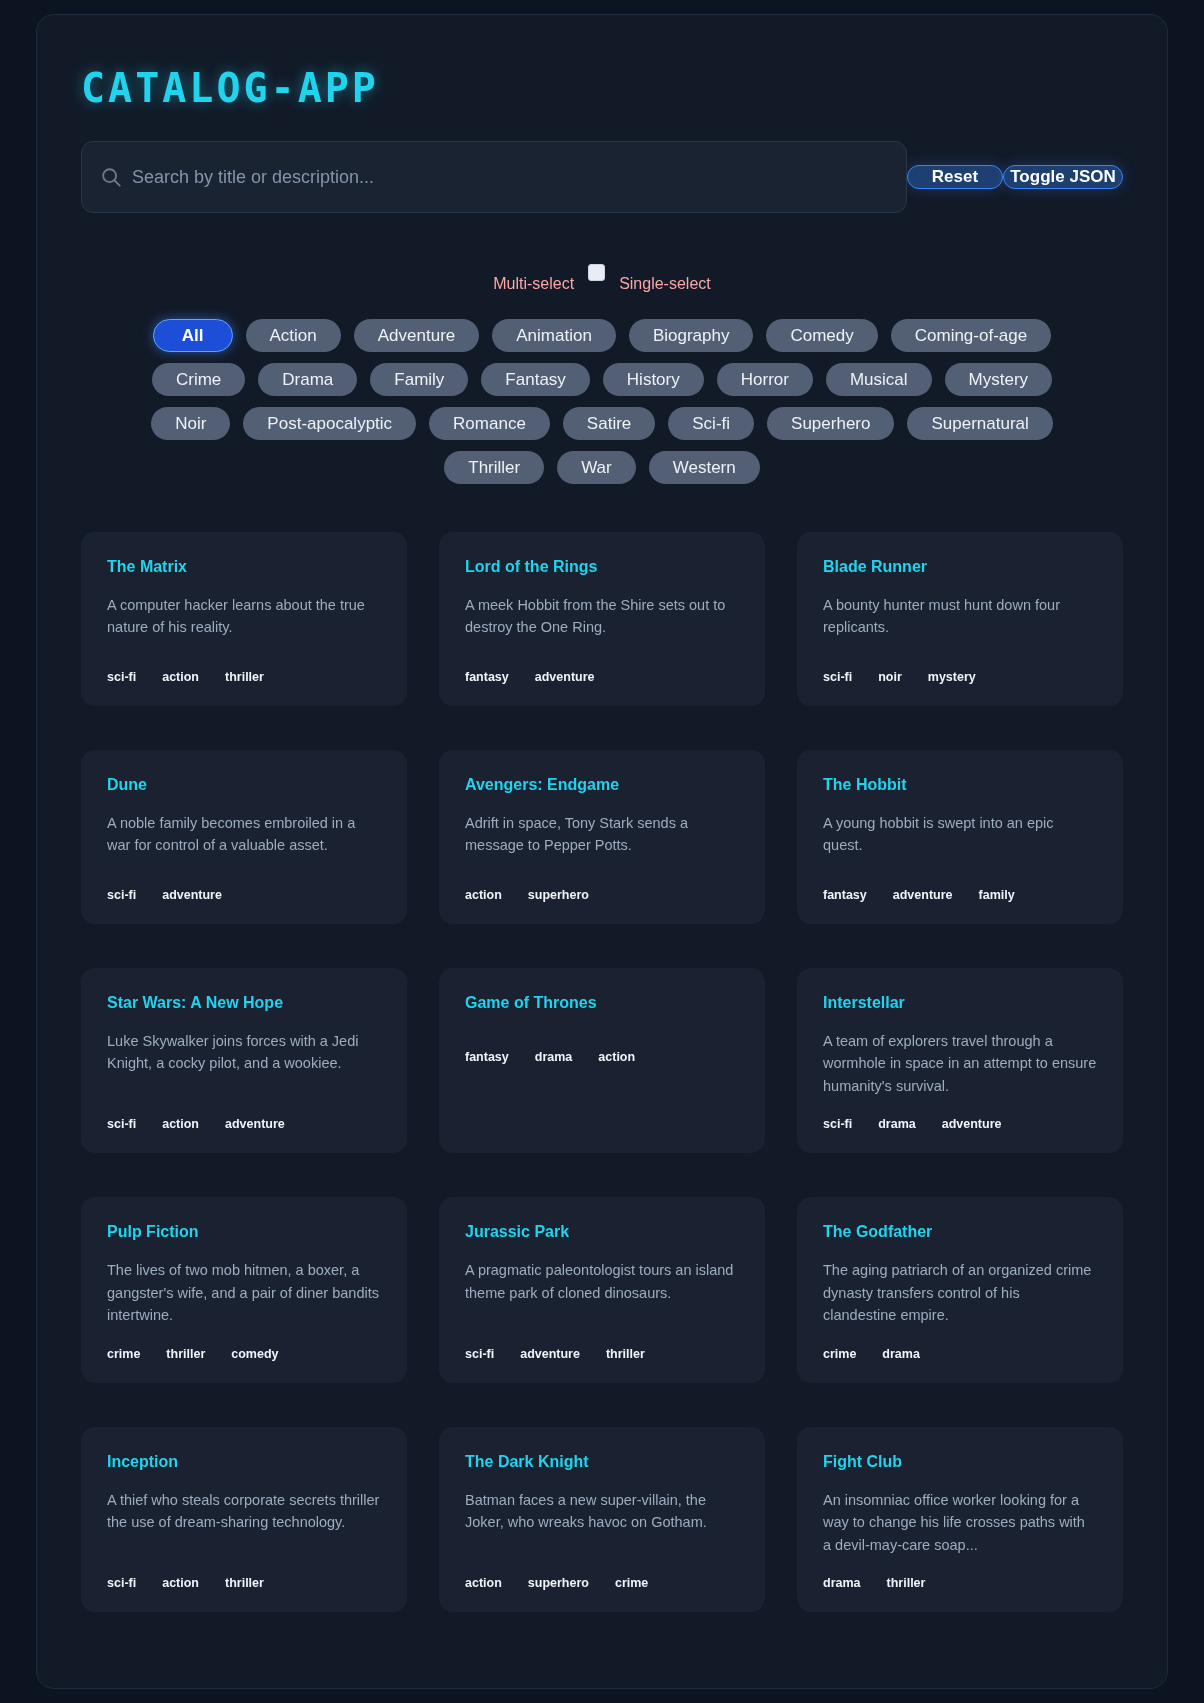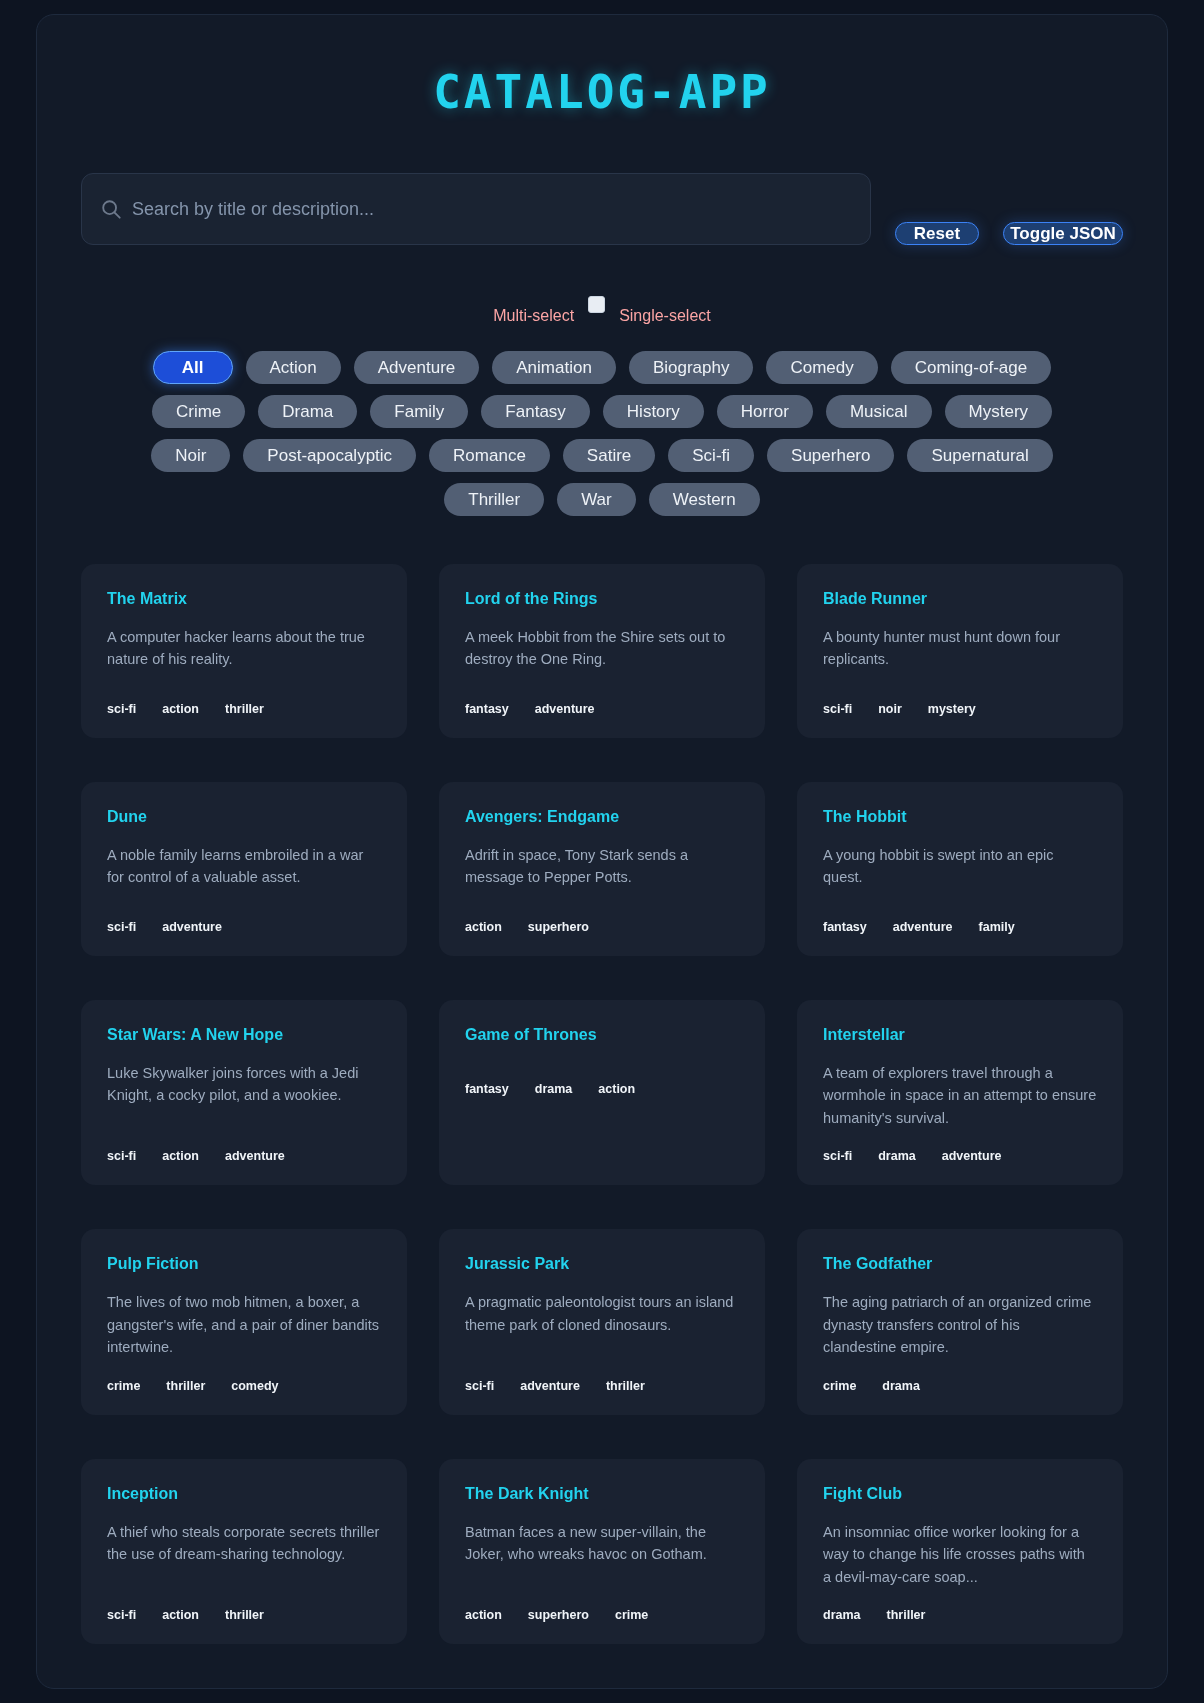--- a/index.html
+++ b/index.html
@@ -14,36 +14,33 @@
   .app-shell {
     border: 1px solid #1e2a3d;
     border-radius: 18px;
     background: #121a28;
     padding: 34px 44px 40px 44px;
     min-height: 1675px;
   }
 
   
   .app-title {
-    text-align: center;
     color: #22d3ee;
     font-family: "DejaVu Sans Mono", "Liberation Mono", monospace;
-    font-size: 46px;
+    font-size: 40px;
     font-weight: 700;
     letter-spacing: 3px;
     padding: 16px 0 30px 0;
     text-shadow: 0 0 14px rgba(34,211,238,0.45);
   }
 
   
   .search-row {
     display: flex;
-    align-items: flex-end;
-    gap: 24px;
-    margin-top: 24px;
+    align-items: center;
   }
   .search-box {
     flex: 1;
     position: relative;
     background: #1a2332;
     border: 1px solid #293549;
     border-radius: 12px;
     height: 72px;
     display: flex;
     align-items: center;
@@ -67,21 +64,21 @@
     border-radius: 12px;
     color: #ffffff;
     font-size: 17px;
     font-weight: 700;
     font-family: "Liberation Sans", sans-serif;
     cursor: pointer;
     box-shadow: 0 0 14px rgba(59,130,246,0.28);
     line-height: 1.25;
     text-align: center;
   }
-  .btn-reset { width: 84px; }
+  .btn-reset { width: 96px; }
   .btn-json  { width: 120px; padding: 0 6px; border-radius: 29px; }
 
   
   .mode-row {
     display: flex;
     align-items: center;
     justify-content: center;
     gap: 14px;
     margin-top: 38px;
     color: #94a3b8;
@@ -246,21 +243,21 @@
         <div class="card-title">Blade Runner</div>
         <div class="card-desc">A bounty hunter must hunt down four replicants.</div>
         <div class="card-tags">
           <span class="tag">sci-fi</span>
           <span class="tag">noir</span>
           <span class="tag">mystery</span>
         </div>
       </div>
       <div class="card">
         <div class="card-title">Dune</div>
-        <div class="card-desc">A noble family learns embroiled in a war for control of a valuable asset.</div>
+        <div class="card-desc">A noble family becomes embroiled in a war for control of a valuable asset.</div>
         <div class="card-tags">
           <span class="tag">sci-fi</span>
           <span class="tag">adventure</span>
         </div>
       </div>
       <div class="card">
         <div class="card-title">Avengers: Endgame</div>
         <div class="card-desc">Adrift in space, Tony Stark sends a message to Pepper Potts.</div>
         <div class="card-tags">
           <span class="tag">action</span>

